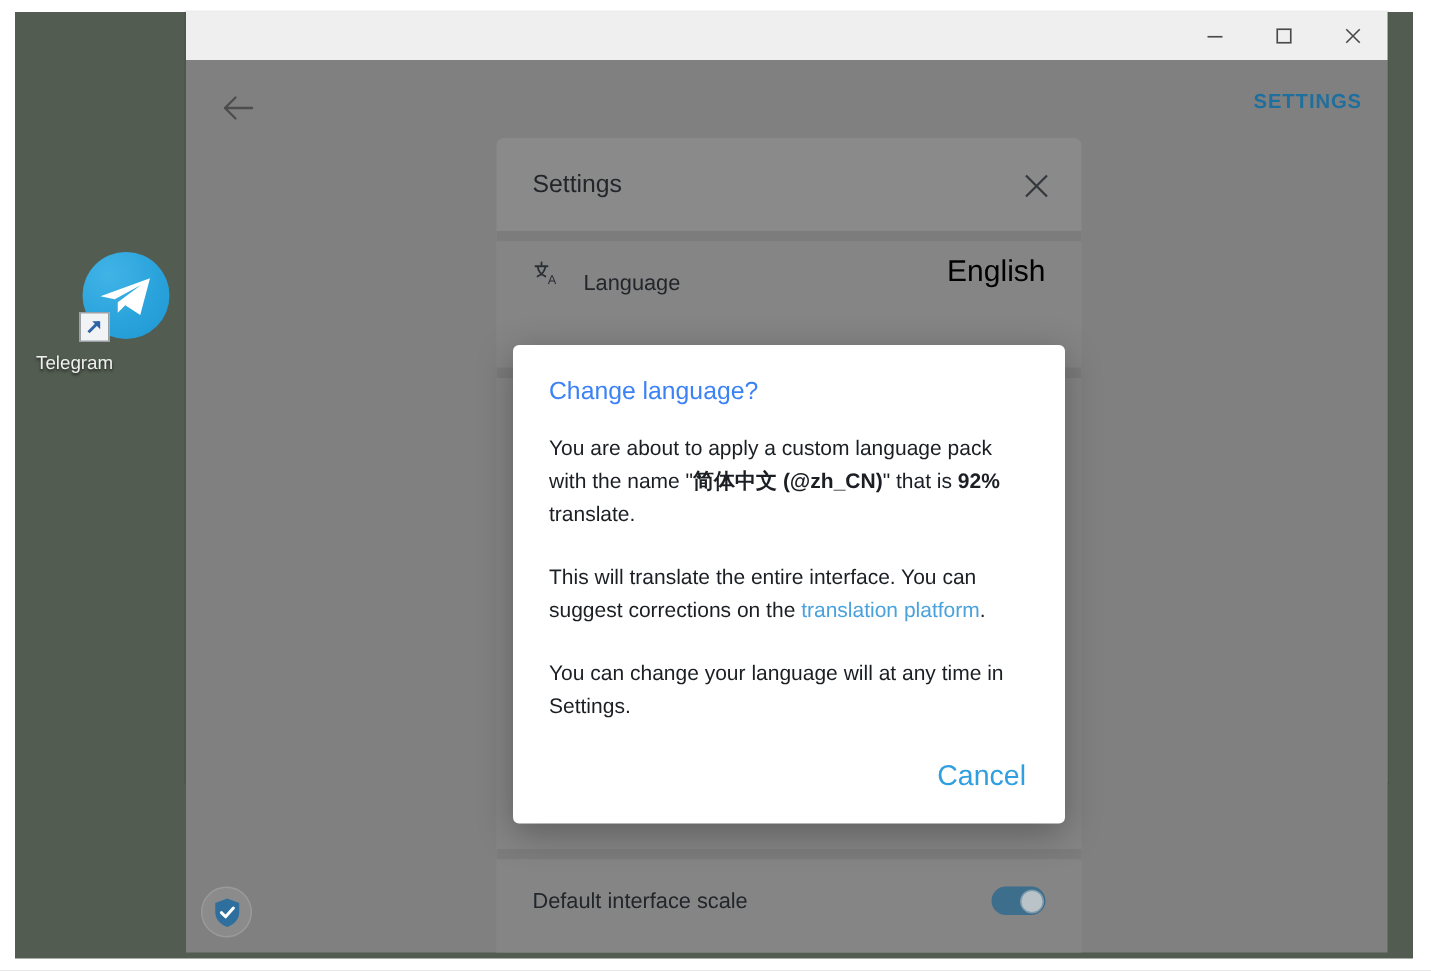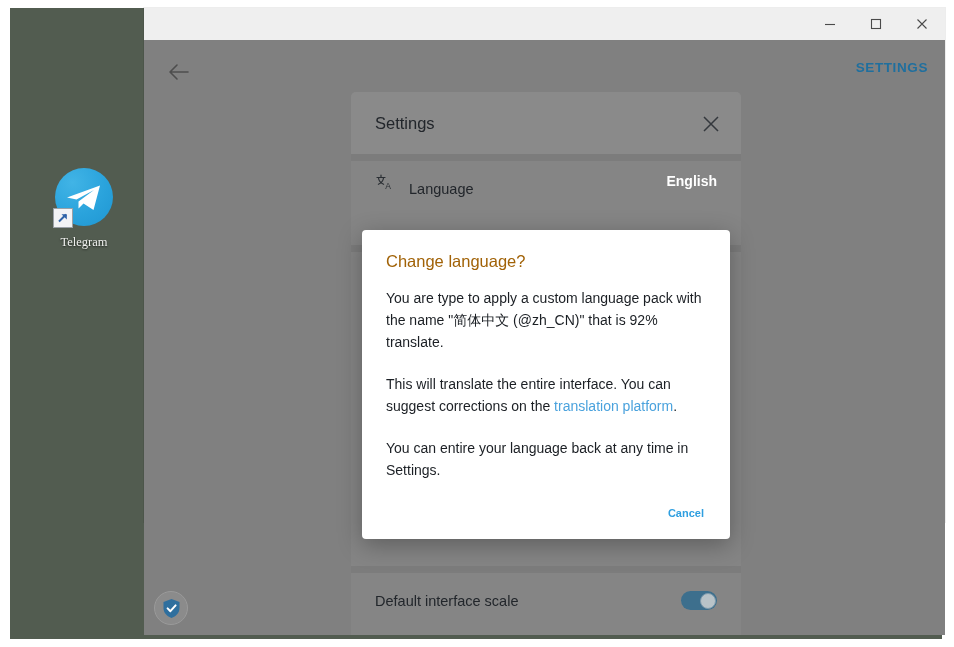--- a/index.html
+++ b/index.html
@@ -36,23 +36,21 @@
   .desktop-icons {
     position: absolute;
     left: 14px;
     top: 160px;
     width: 120px;
   }
 
   .desk-icon {
     width: 120px;
     margin-bottom: 26px;
-    text-align: center;
     cursor: default;
-    font-family: Liberation Serif, serif;
   }
 
   .desk-icon-glyph {
     position: relative;
     width: 58px;
     height: 58px;
     margin: 0 auto 8px auto;
   }
 
   .tg-circle {
@@ -112,21 +110,21 @@
     color: #f0f1ef;
     font-size: 12.5px;
     line-height: 16px;
     text-shadow: 0 1px 2px rgba(0,0,0,0.65);
     word-break: break-all;
   }
 
   
   .app-window {
     position: absolute;
-    left: 144px;
+    left: 124px;
     top: 8px;
     width: 801px;
     height: 514px;
     background: #808080;
     box-shadow: 0 0 0 1px rgba(0,0,0,0.07);
   }
 
   .titlebar {
     position: absolute;
     left: 0; top: 0;
@@ -253,24 +251,23 @@
     color: #2b2f34;
     font-size: 15px;
   }
   .sp-row-label {
     flex: 1;
     font-size: 14.5px;
     color: #22262b;
     margin-top: 16px;
   }
   .sp-row-value {
-    font-size: 14px;
-    color: #ffffff;
+    font-size: 20px;
+    color: #000000;
     white-space: nowrap;
-    font-weight: bold;
   }
 
   .sp-blank { height: 54px; background: #858585; }
   .sp-blank-sm { height: 44px; background: #858585; }
 
   .scale-block {
     padding: 18px 24px 0 24px;
     background: #858585;
   }
   .scale-head {
@@ -309,47 +306,47 @@
     top: 190px;
     width: 368px;
     background: #ffffff;
     border-radius: 4px;
     box-shadow: 0 6px 24px rgba(0,0,0,0.30);
     padding: 22px 24px 14px 24px;
     box-sizing: border-box;
   }
   .modal-title {
     font-size: 16.5px;
-    color: #a16207;
+    color: #3b82f6;
     margin-bottom: 16px;
   }
   .modal-p {
     font-size: 14px;
     line-height: 22px;
     color: #1b1f24;
     margin: 0 0 20px 0;
   }
   .modal-p:last-of-type { margin-bottom: 18px; }
-  .modal-p b { font-weight: 400; }
+  .modal-p b { font-weight: 700; }
   .modal-link {
     color: #4aa2dd;
     text-decoration: none;
     cursor: pointer;
     text-align: center;
   }
   .modal-actions {
     display: flex;
     justify-content: flex-end;
     align-items: center;
     gap: 28px;
     padding-top: 2px;
   }
   .modal-btn {
-    font-size: 11px;
-    font-weight: 700;
+    font-size: 19px;
+    font-weight: 400;
     color: #2f9fe0;
     cursor: pointer;
     background: none;
     border: none;
     padding: 6px 2px;
     font-family: inherit;
   }
 </style>
 </head>
 <body>
@@ -464,25 +461,25 @@
             </span>
           </div>
 
         </div>
 
       </div>
 
       <div class="modal">
         <div class="modal-title">Change language?</div>
 
-        <p class="modal-p"><span>You are type to apply a custom language pack with the name "</span><b>简体中文 (@zh_CN)</b><span>" that is </span><b>92%</b><span> translate.</span></p>
+        <p class="modal-p"><span>You are about to apply a custom language pack with the name "</span><b>简体中文 (@zh_CN)</b><span>" that is </span><b>92%</b><span> translate.</span></p>
 
         <p class="modal-p"><span>This will translate the entire interface. You can suggest corrections on the </span><a class="modal-link">translation platform</a><span>.</span></p>
 
-        <p class="modal-p">You can entire your language back at any time in Settings.</p>
+        <p class="modal-p">You can change your language will at any time in Settings.</p>
 
         <div class="modal-actions">
           <button class="modal-btn">Cancel</button>
         </div>
       </div>
 
     </div>
   </div>
 
 </div>

